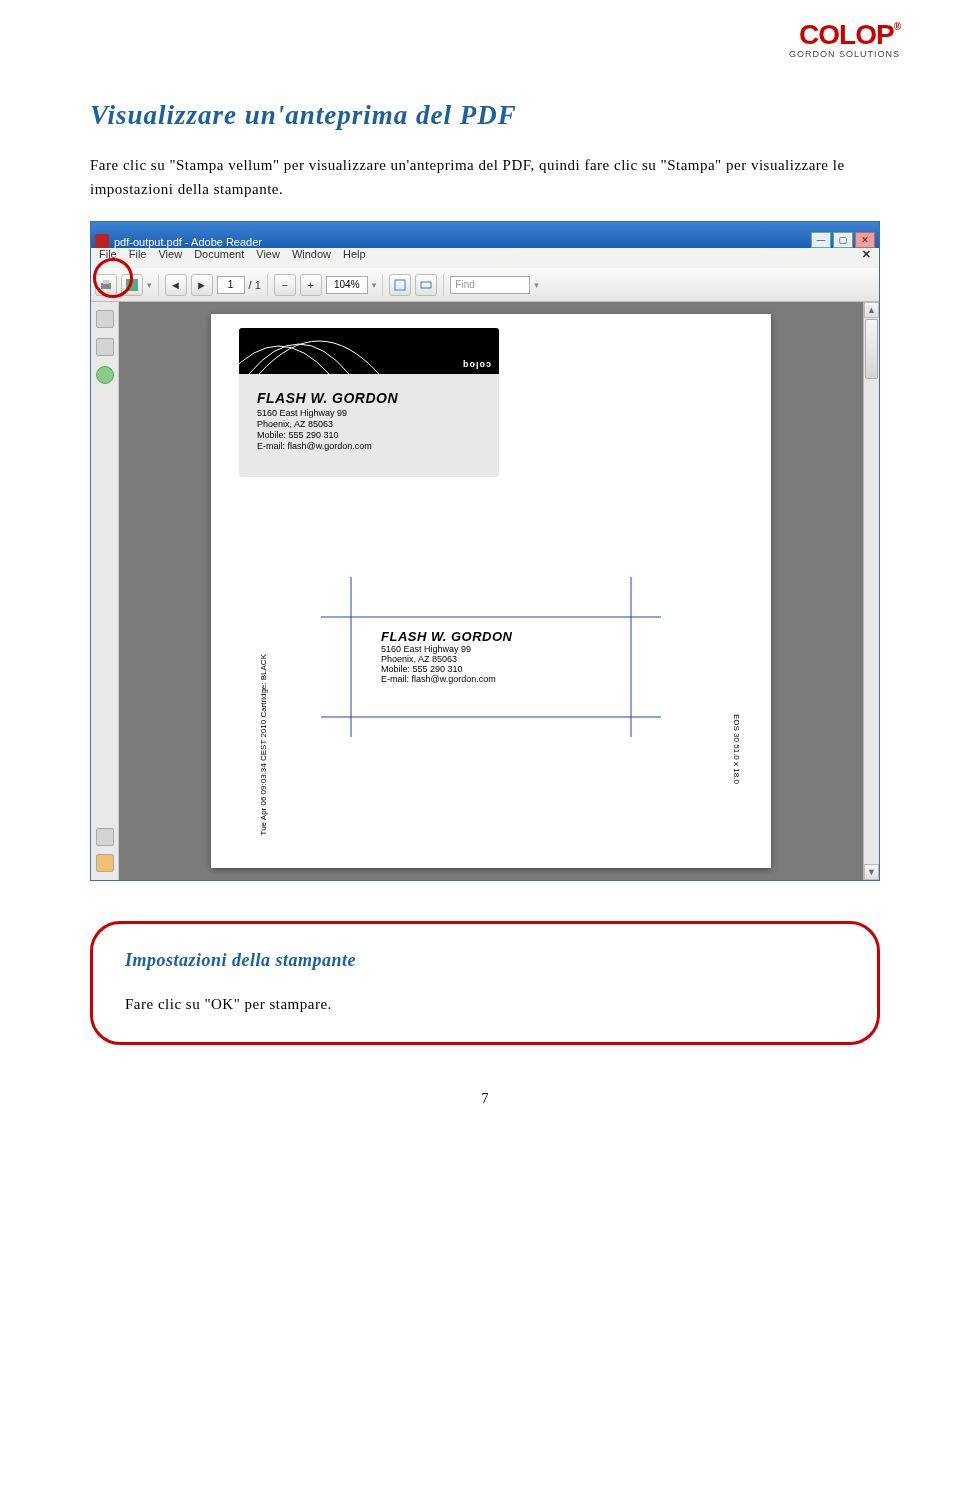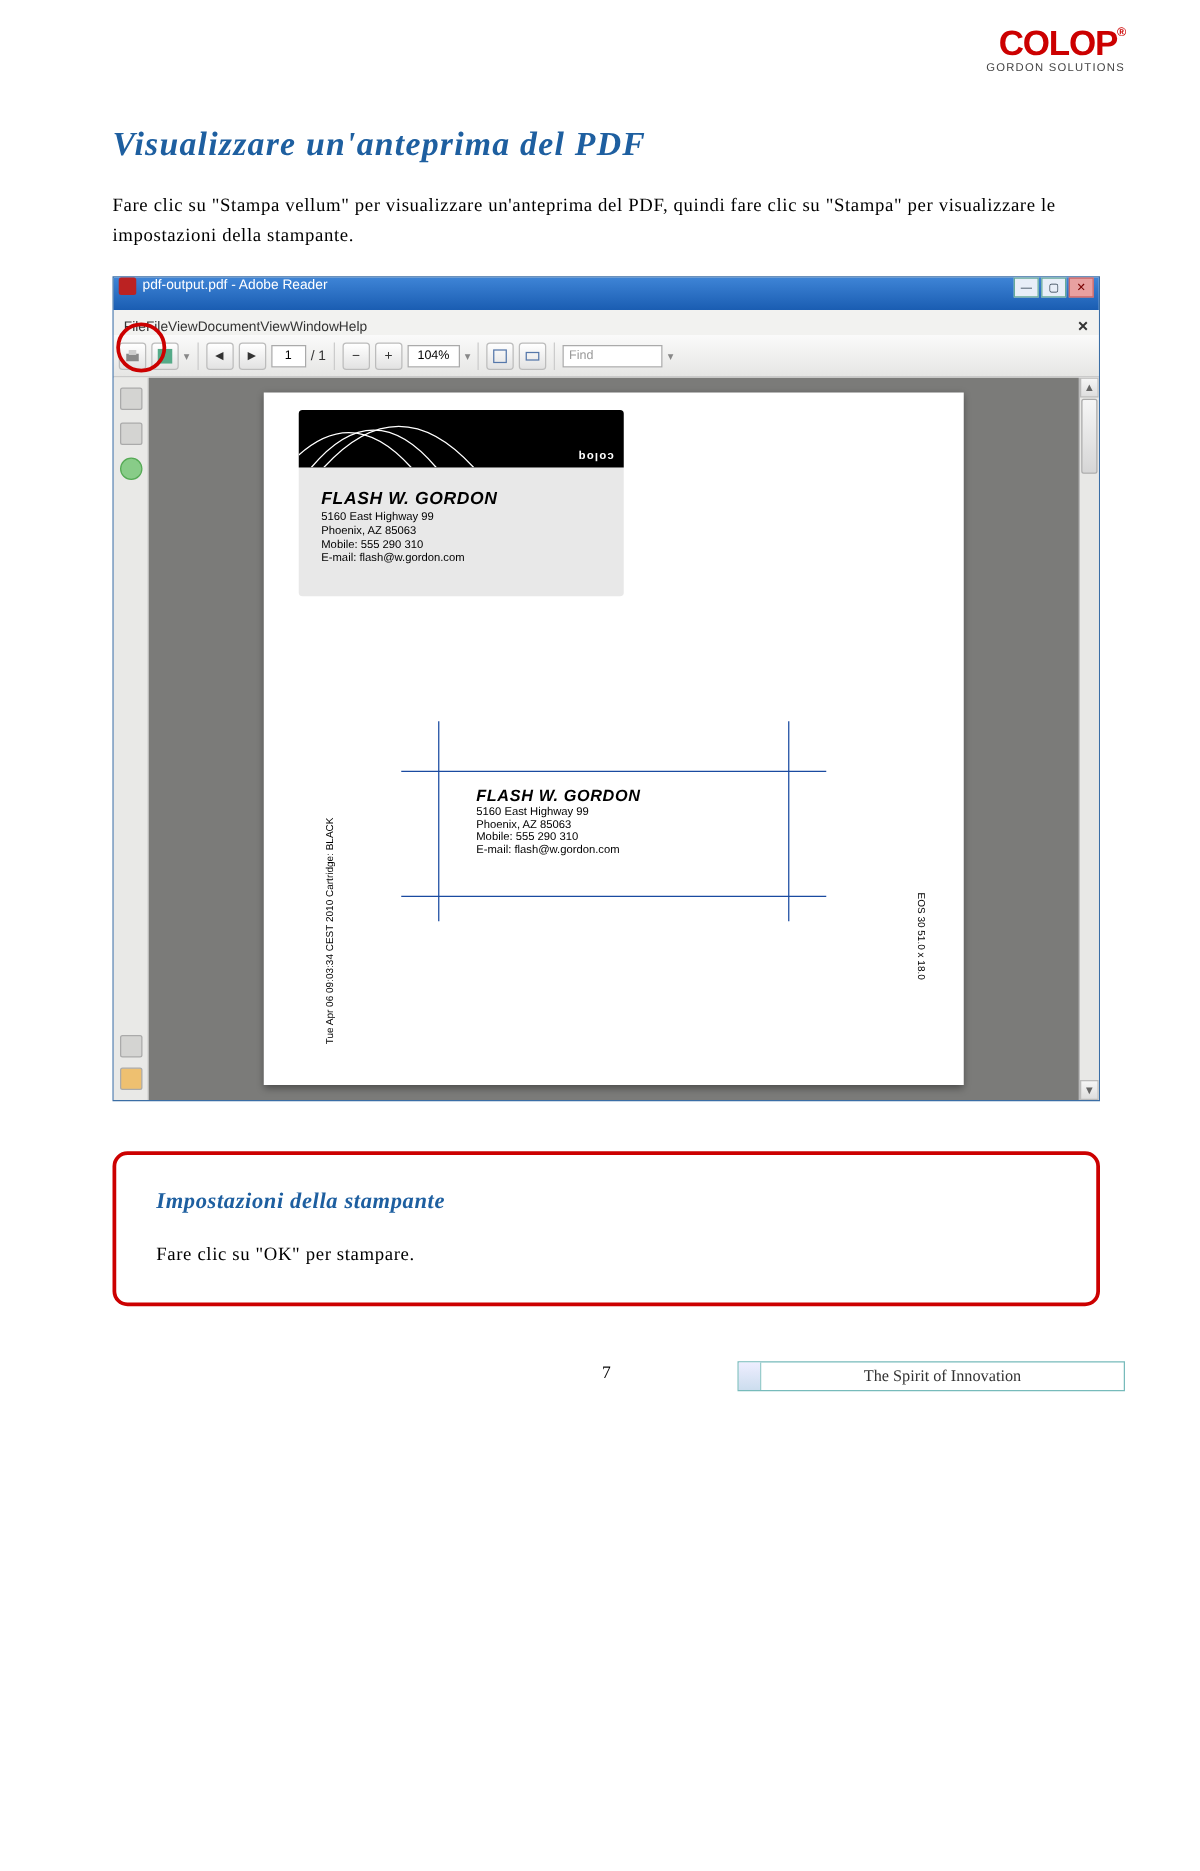--- a/index.html
+++ b/index.html
@@ -12,26 +12,26 @@
     padding: 30px 80px 40px 90px;
   }
   .logo-top { position: absolute; top: 22px; right: 60px; text-align: right; }
   .logo-colop { font-family: Arial, sans-serif; font-weight: 900; font-size: 28px; color: #cc0000; letter-spacing: -1px; line-height: 0.9; text-align: right; }
   .logo-reg { font-size: 10px; vertical-align: top; }
   .logo-sub { font-family: Arial, sans-serif; font-size: 9px; color: #444; letter-spacing: 1px; margin-top: 2px; }
   .heading1 { color: #1e5fa0; font-size: 27px; font-weight: bold; font-style: italic; letter-spacing: 1px; margin-top: 70px; margin-bottom: 22px; }
   .body-text { font-size: 15px; line-height: 1.6; letter-spacing: 0.5px; color: #000; margin-bottom: 20px; }
   
   .ar-window { border: 1px solid #3b6ea5; width: 100%; height: 660px; display: flex; flex-direction: column; background: #fff; font-family: Tahoma, Arial, sans-serif; margin-bottom: 40px; }
-  .ar-titlebar { height: 26px; background: linear-gradient(#3e84d6,#1a5db2); display: flex; align-items: flex-start; padding: 0 4px; color: #fff; font-size: 11px; }
+  .ar-titlebar { height: 26px; background: linear-gradient(#3e84d6,#1a5db2); display: flex; align-items: flex-end; padding: 0 4px; color: #fff; font-size: 11px; }
   .ar-title-icn { width: 14px; height: 14px; background: #b22; border-radius: 2px; margin-right: 5px; display: inline-block; }
   .ar-win-btns { margin-left: auto; display: flex; gap: 2px; }
   .ar-win-btn { width: 20px; height: 16px; background: #e8eef8; border: 1px solid #6a9; color: #234; font-size: 9px; display: flex; align-items: center; justify-content: center; }
   .ar-win-btn.close { background: #e8a0a0; border-color: #c66; color: #700; }
-  .ar-menubar { height: 20px; background: #f2f2f0; display: flex; padding: 0 8px; font-size: 11px; color: #333; align-items: flex-end; }
+  .ar-menubar { height: 20px; background: #f2f2f0; display: flex; gap: 12px; padding: 0 8px; font-size: 11px; color: #333; align-items: flex-start; }
   .ar-close-doc { margin-left: auto; font-weight: bold; cursor: default; }
   .ar-toolbar { height: 34px; background: linear-gradient(#fafafa,#e6e6e4); border-bottom: 1px solid #bbb; display: flex; align-items: center; padding: 0 4px; gap: 4px; font-size: 11px; color: #333; }
   .ar-tb-ico { width: 22px; height: 22px; background: linear-gradient(#fff,#e2e2e2); border: 1px solid #bcbcbc; border-radius: 3px; display: flex; align-items: center; justify-content: center; }
   .tb-sep { width: 1px; height: 22px; background: #ccc; margin: 0 2px; }
   .ar-tb-input { width: 28px; height: 18px; border: 1px solid #aaa; background: #fff; font-size: 10px; text-align: center; }
   .ar-zoom { width: 42px; height: 18px; border: 1px solid #aaa; background: #fff; font-size: 10px; text-align: center; }
   .ar-find { width: 80px; height: 18px; border: 1px solid #aaa; background: #fff; font-size: 10px; color: #999; padding-left: 4px; }
   .red-circle { position: absolute; border: 3px solid #cc0000; border-radius: 50%; width: 40px; height: 40px; z-index: 5; pointer-events: none; }
   .ar-body { flex: 1; display: flex; background: #e4e4e2; overflow: hidden; }
   .ar-side { width: 28px; background: #e9e9e7; border-right: 1px solid #ccc; display: flex; flex-direction: column; gap: 10px; padding-top: 8px; align-items: center; }
@@ -49,21 +49,21 @@
   .imprint-header svg { position: absolute; top:0; left:0; }
   .upside { transform: rotate(180deg); display: inline-block; }
   .imprint-body { background: #e8e8e8; padding: 16px 18px 24px 18px; border-radius: 0 0 3px 3px; line-height: 1.25; }
   .imp-name { font-family: Arial, sans-serif; font-weight: bold; font-style: italic; font-size: 14px; letter-spacing: 0.5px; }
   .imp-line { font-size: 9px; }
   .imprint2-wrap { position: relative; margin: 90px auto 0 auto; width: 560px; height: 180px; }
   .imprint2 { position: absolute; width: 220px; }
   .vtext-left { position: absolute; left: 48px; top: 340px; font-size: 8px; color: #000; writing-mode: vertical-rl; transform: rotate(180deg); font-family: Arial, sans-serif; }
   .vtext-right { position: absolute; right: 30px; top: 400px; font-size: 8px; color: #000; writing-mode: vertical-rl; font-family: Arial, sans-serif; }
   
-  .callout { border: 3px solid #cc0000; border-radius: 12px; padding: 26px 32px 26px 32px; margin-top: 30px; }
+  .callout { border: 3px solid #cc0000; border-radius: 30px; padding: 26px 32px 26px 32px; margin-top: 30px; }
   .callout-head { color: #1e5fa0; font-size: 18px; font-style: italic; font-weight: bold; letter-spacing: 0.5px; margin-bottom: 22px; }
   .callout-p { font-size: 15px; letter-spacing: 0.5px; line-height: 1.55; margin-bottom: 14px; }
   .callout ul { margin: 0 0 14px 36px; }
   .callout li { font-size: 15px; letter-spacing: 0.5px; line-height: 1.55; margin-bottom: 4px; }
   
   .footer { position: relative; margin-top: 46px; }
   .page-num { text-align: center; font-size: 14px; }
   .footer-bar { position: absolute; right: -20px; bottom: -6px; height: 24px; width: 310px; border: 1px solid #7bb; background: #fff; display: flex; }
   .footer-knob { width: 18px; background: linear-gradient(#eef,#cde); border-right: 1px solid #9cc; }
   .footer-txt { flex:1; display: flex; align-items: center; justify-content: center; font-family: 'Segoe Script','Comic Sans MS',cursive; font-size: 13px; color: #333; }
@@ -207,17 +207,13 @@
   </div>
 </div>
 
 <div class="callout">
   <div class="callout-head">Impostazioni della stampante</div>
   <p class="callout-p" style="margin-bottom:0">Fare clic su "OK" per stampare.</p>
 </div>
 
 <div class="footer">
   <div class="page-num">7</div>
-  <div class="footer-bar">
-    <div class="footer-knob"></div>
-    <div class="footer-txt">The Spirit of Innovation</div>
-  </div>
 </div>
 
 </body></html>

